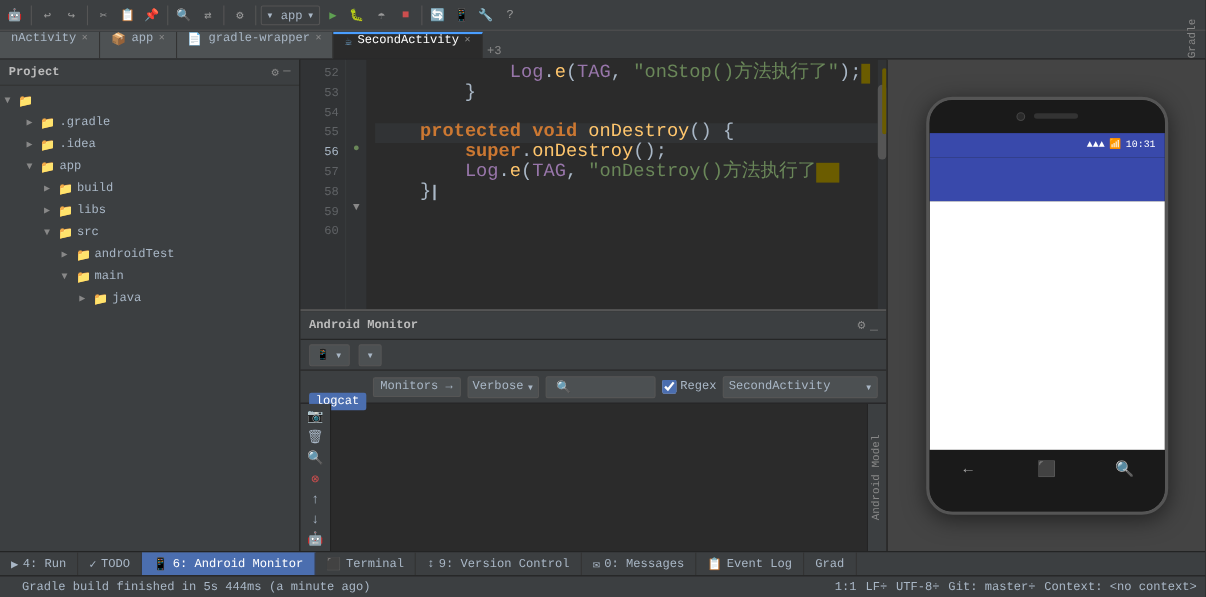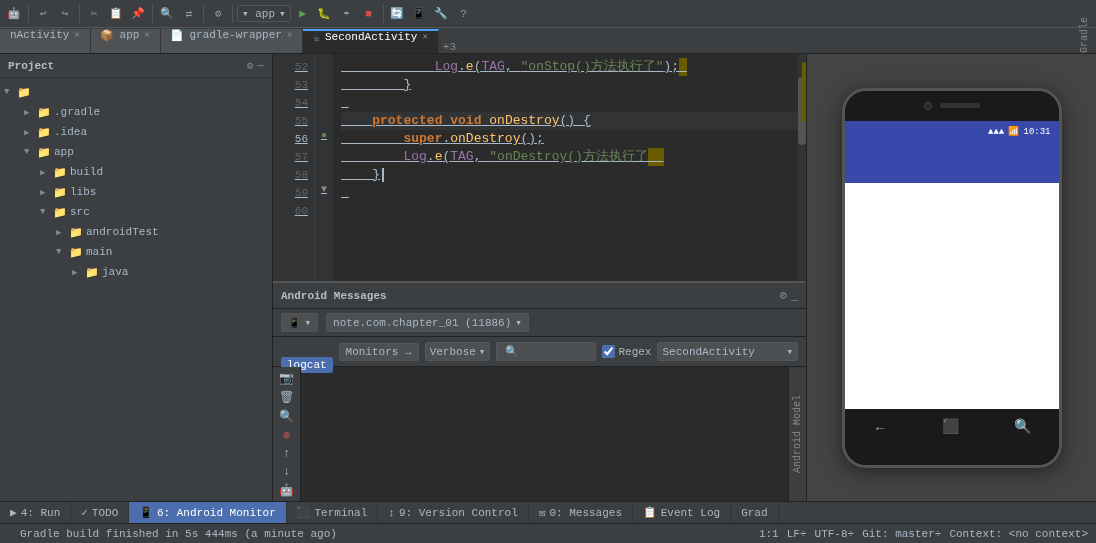--- a/index.html
+++ b/index.html
@@ -127,21 +127,20 @@
       display: flex;
       flex-direction: column;
       overflow: hidden;
       background: #2b2b2b;
     }
     .code-container {
       flex: 1;
       display: flex;
       overflow: hidden;
       position: relative;
-      text-decoration: underline;
     }
     .line-numbers {
       width: 42px;
       background: #313335;
       border-right: 1px solid #3c3f41;
       padding: 4px 0;
       text-align: right;
       font-size: 11px;
       color: #606366;
       line-height: 18px;
@@ -158,21 +157,21 @@
       display: flex;
       flex-direction: column;
     }
     .gutter-slot { height: 18px; display: flex; align-items: center; justify-content: center; }
     .gutter-arrow { color: #6a8759; font-size: 10px; }
     .code-lines {
       flex: 1;
       overflow: auto;
       padding: 4px 8px;
       line-height: 18px;
-      font-size: 13px;
+      font-size: 17px;
     }
     .code-line { height: 18px; white-space: pre; display: flex; align-items: center; }
     .kw { color: #cc7832; font-weight: bold; }
     .str { color: #6a8759; }
     .method { color: #ffc66d; }
     .annotation { color: #bbb; }
     .var { color: #9876aa; }
     .plain { color: #a9b7c6; }
 
     
@@ -684,34 +683,33 @@
       </div>
 
       <div style="position:absolute;right:0;top:0;width:8px;height:100%;background:#313335;">
         <div style="position:absolute;top:10%;width:100%;height:30%;background:#555;border-radius:4px;"></div>
         <div style="position:absolute;right:0;top:8px;width:4px;height:60px;background:#6b5c00;border-radius:2px;"></div>
       </div>
     </div>
 
     <div class="bottom-panel">
       <div class="panel-header">
-        <span class="panel-title">Android Messages</span>
+        <span class="panel-title">Android Monitor</span>
         <div class="panel-controls">
           <span style="font-size:12px;color:#888;cursor:pointer;">⚙</span>
           <span style="font-size:12px;color:#888;cursor:pointer;">_</span>
         </div>
       </div>
 
       <div class="device-row">
         <div class="device-selector">
           <span style="font-size:10px;color:#6897bb;">📱</span>
           <span>▾</span>
         </div>
         <div class="app-selector">
-          <span>note.com.chapter_01 (11886)</span>
           <span>▾</span>
         </div>
       </div>
 
       <div class="panel-toolbar">
         <div class="panel-tab active">
           <span>logcat</span>
         </div>
         <div class="monitor-btn">
           <span>Monitors →</span>

